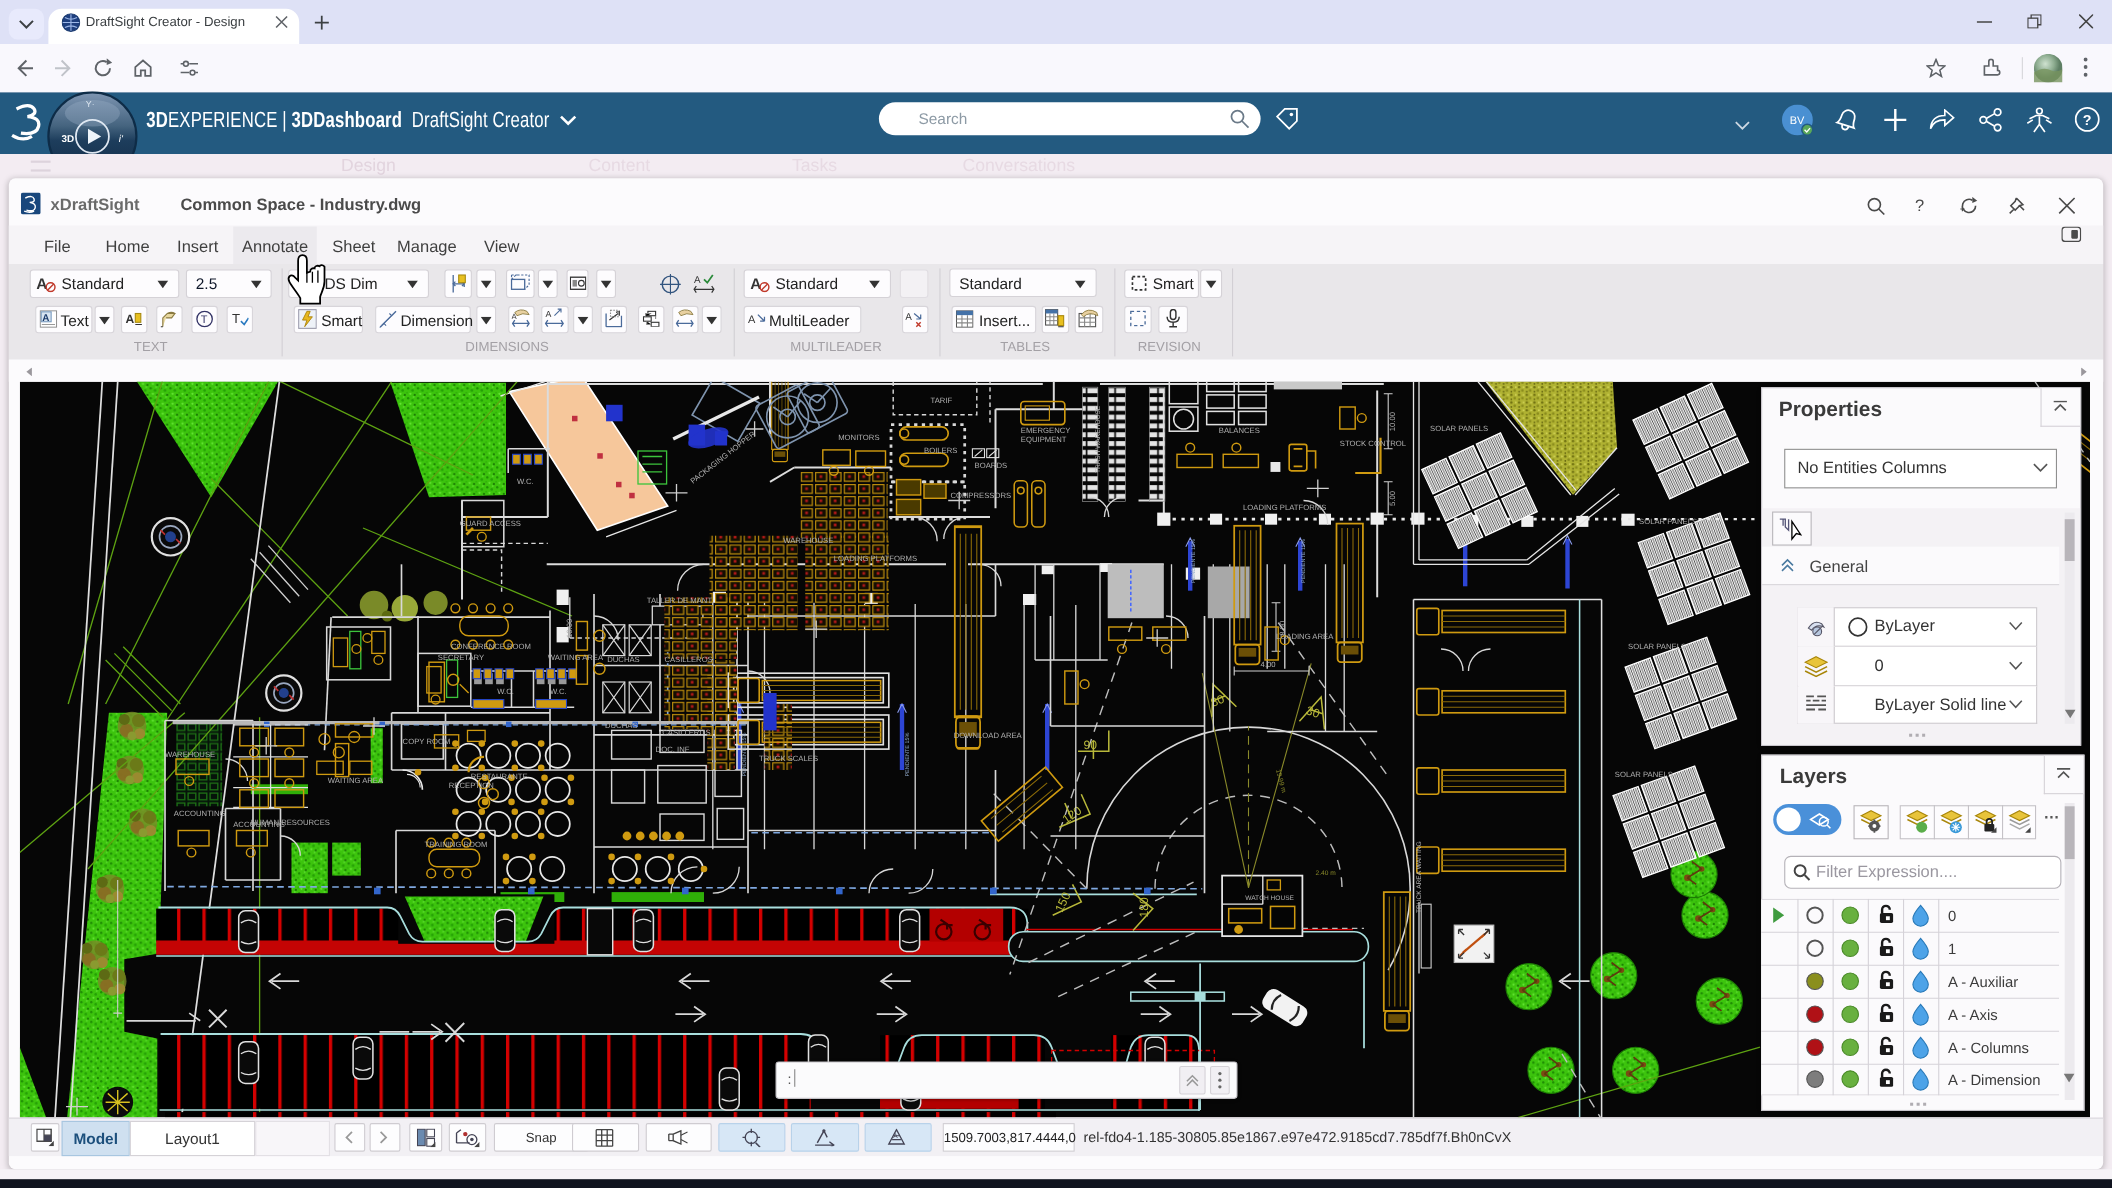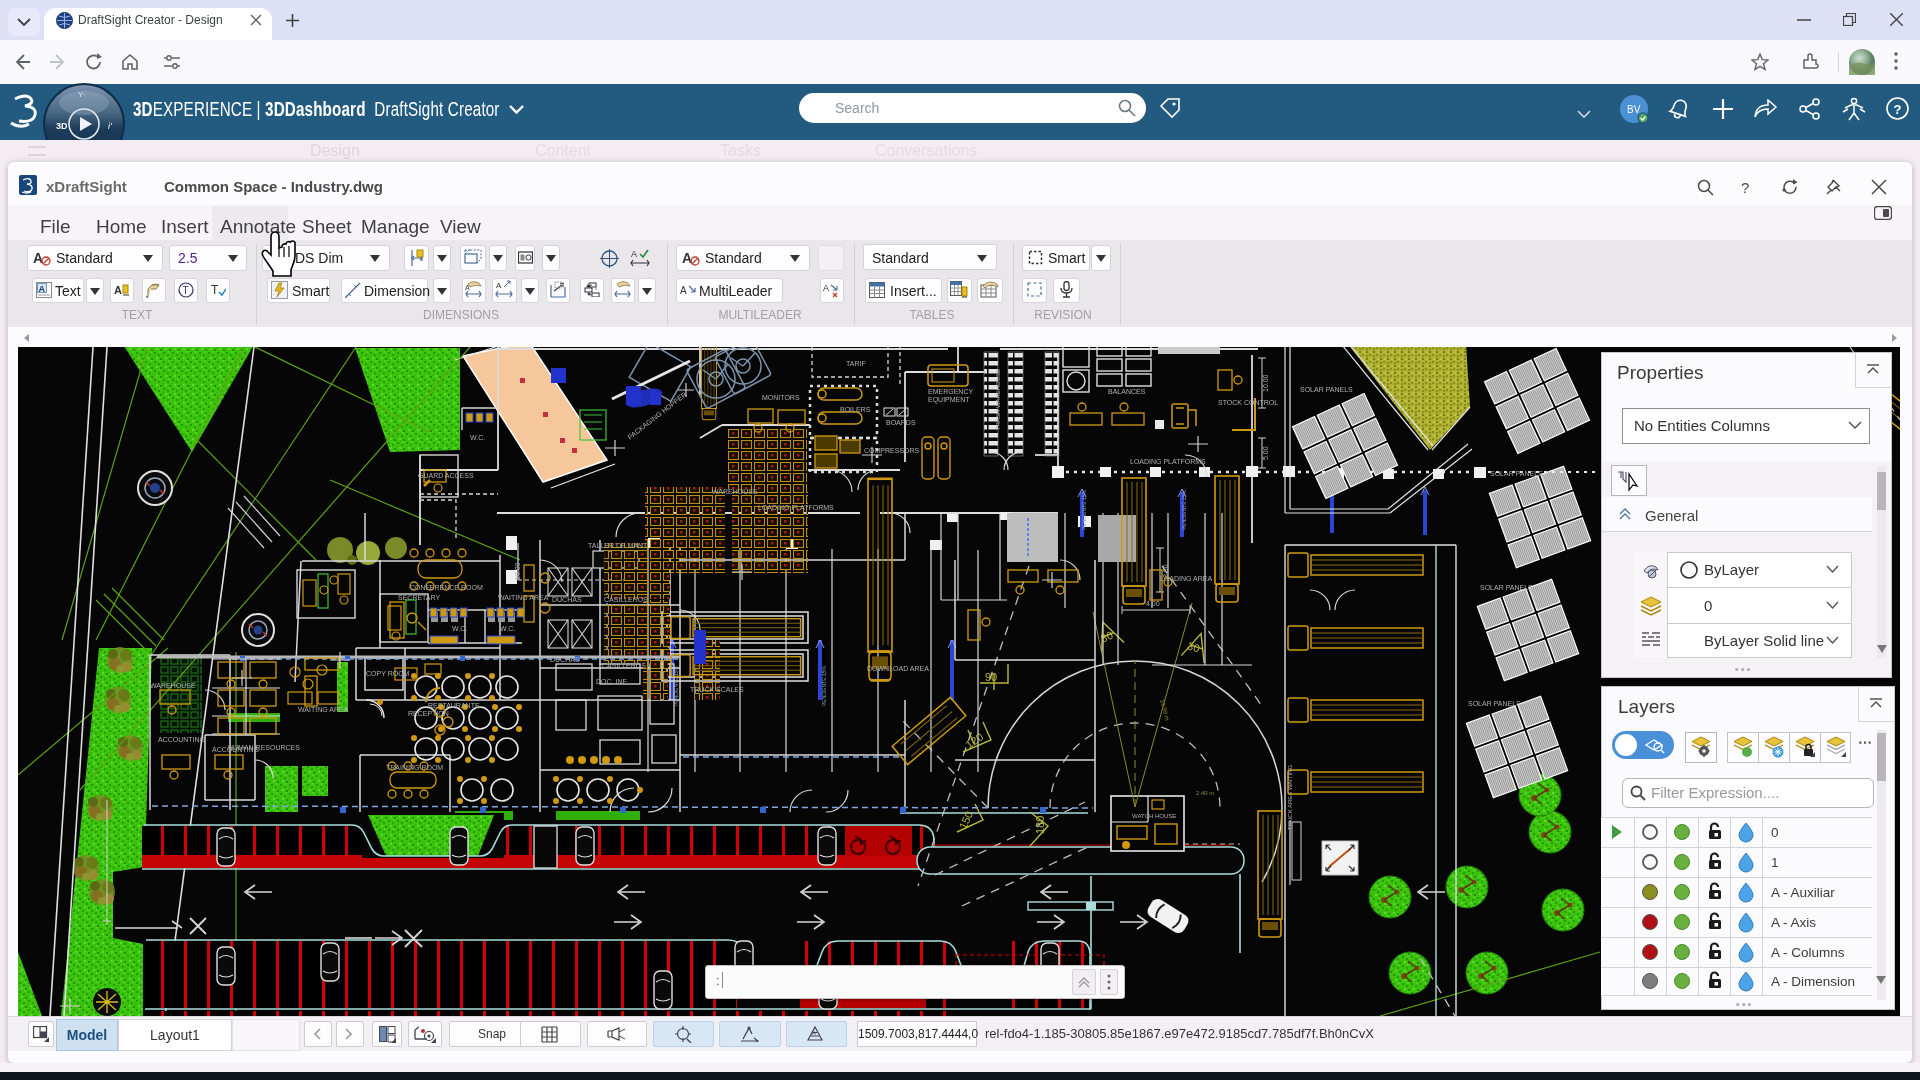--- a/index.html
+++ b/index.html
@@ -14,29 +14,29 @@
 
 #hdr { left:0; top:84px; width:1920px; height:56px; background:#235a80; }
 #hdrtitle { left:133px; top:98px; font-size:20px; color:#fff; letter-spacing:.2px; transform:scaleX(.76); transform-origin:left center; }
 #search { left:799px; top:93px; width:347px; height:30px; background:#fff; border-radius:15px; }
 #searchtxt { left:815px; top:100px; font-size:14px; color:#8d9aa5;margin-left:20px; }
 #ghost { left:0; top:140px; width:1920px; height:23px; background:#f3ecf2; overflow:hidden; }
 
 #app { left:8px; top:162px; width:1904px; height:901px; background:#fcfbfd; border-radius:6px; box-shadow:0 1px 6px rgba(0,0,0,.25); }
 .ticon { position:absolute; top:179px; width:18px; height:18px; color:#4a4a4a; }
 #menubar { left:8px; top:205px; width:1904px; height:35px; background:#f6f4f7; }
-.mi { position:absolute; top:216px; font-size:19px; color:#3f3f3f; }
+.mi { position:absolute; top:216px; font-size:15px; color:#3f3f3f; }
 #ribbon { left:8px; top:240px; width:1904px; height:87px; background:#e9e7ea; }
 .combo { position:absolute; height:26px; background:#fdfcfe; border:1px solid #d5d2d7; border-radius:3px; font-size:14px; color:#222; }
 .btn2 { position:absolute; height:25px; background:#fdfcfe; border:1px solid #d8d5da; border-radius:3px; font-size:14px; color:#222; }
 .rlbl { position:absolute; top:308px; font-size:12px; color:#a3a0a5; text-align:center; }
 .rdiv { position:absolute; top:244px; width:1px; height:80px; background:#d2cfd4; }
 
 .panel { position:absolute; background:#fbfafc; border:1px solid #c8c5cb; box-shadow:0 1px 4px rgba(0,0,0,.2); }
-.ptitle { position:absolute; font-size:19px; color:#3a3a3a; }
+.ptitle { position:absolute; font-size:19px; color:#3a3a3a;font-weight:bold; }
 .collbtn { position:absolute; width:36px; height:35px; border-left:1px solid #d5d2d7; border-bottom:1px solid #d5d2d7; background:#fbfafc; }
 
 #statusbar { left:8px; top:1016px; width:1904px; height:35px; background:#f2f0f4; border-top:1px solid #dbd8dd; }
 .sbtn { position:absolute; top:1021px; height:26px; background:#fdfdfe; border:1px solid #cfccd1; border-radius:2px; font-size:12px; color:#333; text-align:center; }
 .sbtnb { background:#d7e7f6; border:1px solid #b8d2ea; }
 #botstrip1 { left:0; top:1063px; width:1920px; height:9px; background:#f6f3f7; }
 #botstrip2 { left:0; top:1072px; width:1920px; height:8px; background:#10141f; }
 </style>
 </head>
 <body>
@@ -243,21 +243,21 @@
 <svg class="abs" style="left:33px;top:250px" width="18" height="16">
       <text x="0" y="13" font-size="14" font-weight="bold" fill="#333">A</text>
       <circle cx="13" cy="11" r="4" stroke="#c0392b" stroke-width="1.3" fill="none"></circle>
       <path d="M10.2 13.8 L15.8 8.2" stroke="#c0392b" stroke-width="1.3"></path>
     </svg>
 <div class="abs" style="left:56px;top:250px;font-size:14px;color:#222">Standard</div>
 <svg class="abs" style="left:143px;top:255px" width="10" height="7">
       <path d="M0 0 H10 L5 7 Z" fill="#333"></path>
     </svg>
 <div class="combo" style="left:169px;top:245px;width:78px"></div>
-<div class="abs" style="left:178px;top:250px;font-size:14px;color:#4c1d95">2.5</div>
+<div class="abs" style="left:178px;top:250px;font-size:14px;color:#0f172a">2.5</div>
 <svg class="abs" style="left:228px;top:255px" width="10" height="7">
       <path d="M0 0 H10 L5 7 Z" fill="#333"></path>
     </svg>
 <div class="btn2" style="left:32px;top:278px;width:52px"></div>
 <svg class="abs" style="left:36px;top:282px" width="16" height="16">
       <rect x="0.5" y="0.5" width="15" height="15" fill="#fff" stroke="#888"></rect>
       <rect x="1.5" y="1.5" width="9" height="9" fill="#d8e4f0" stroke="#7a9cc0"></rect>
       <text x="2.5" y="10" font-size="9" font-weight="bold" fill="#1a3a6a">A</text>
       <path d="M2 13 H14" stroke="#999" stroke-width="1"></path>
     </svg>

